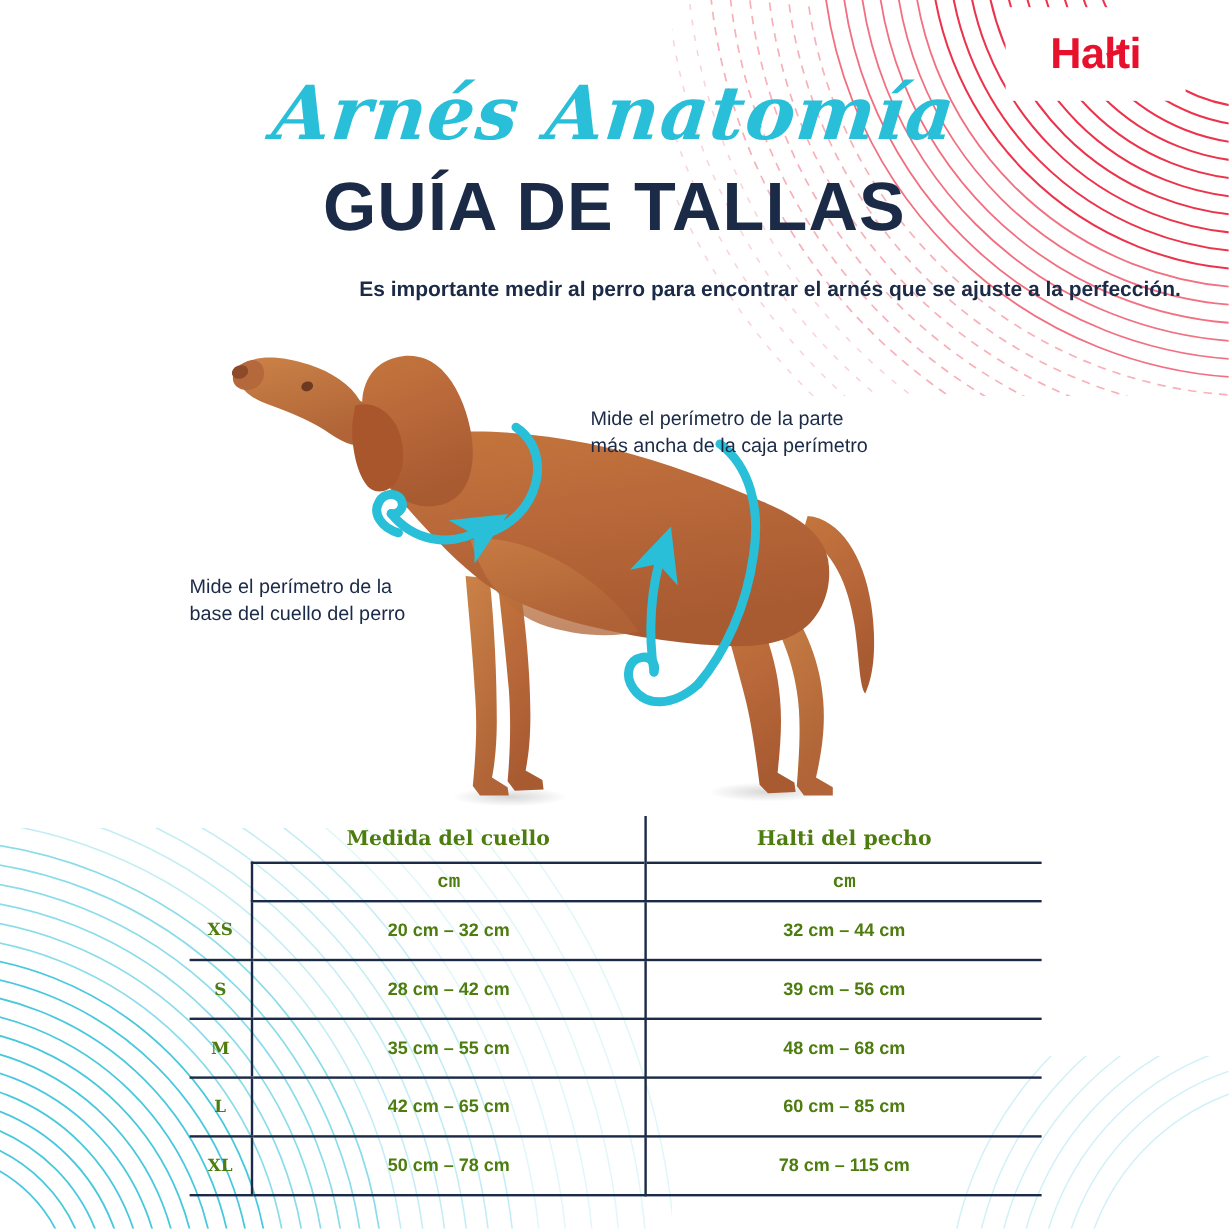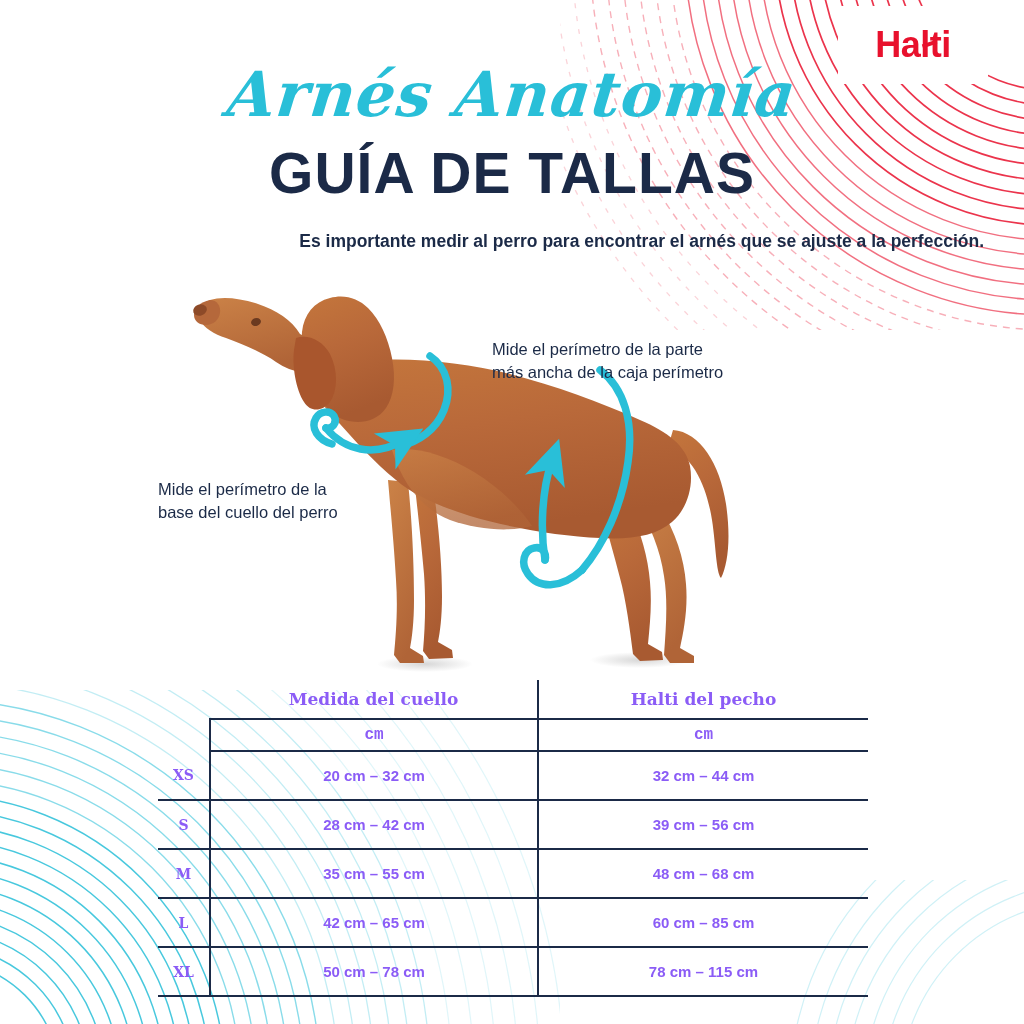--- a/index.html
+++ b/index.html
@@ -142,21 +142,21 @@
     font-family: "DejaVu Serif", serif;
   }
   .size-table col.c-size  { width: 52px; }
   .size-table col.c-neck  { width: 328px; }
   .size-table col.c-chest { width: 330px; }
 
   .size-table td, .size-table th {
     padding: 0;
     text-align: center;
     vertical-align: middle;
-    color: #8b5cf6;
+    color: #4d7c0f;
   }
 
   .hdr-row th {
     height: 38px;
     font-family: "DejaVu Serif", serif;
     font-weight: bold;
     font-size: 17px;
   }
   .hdr-row th.blank { border: none; }
   .hdr-row th.mid { border-right: 2.5px solid #1b2a47; }

